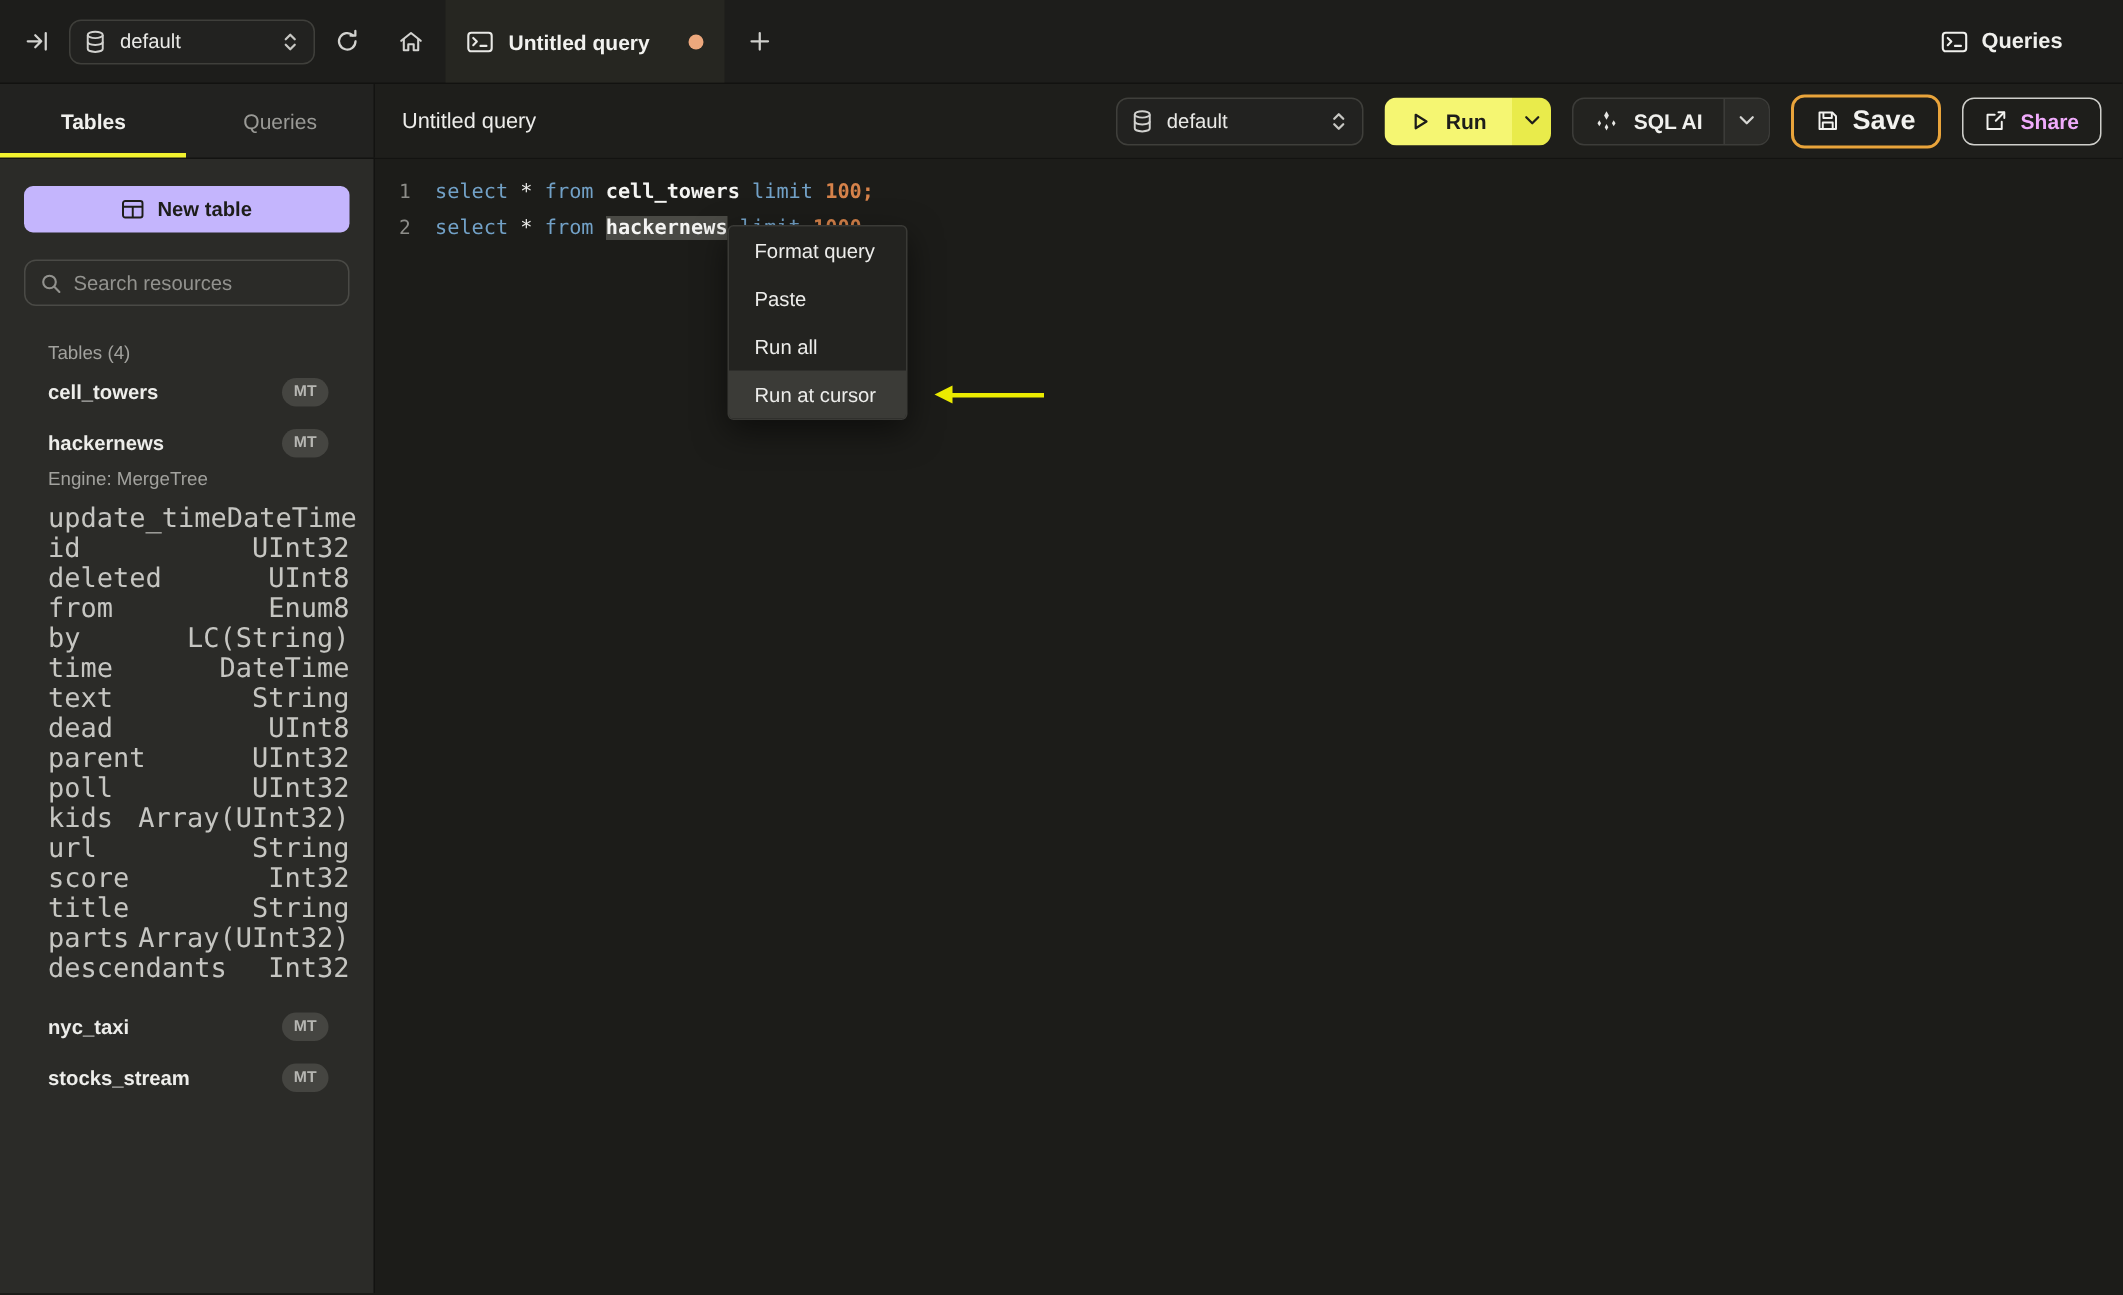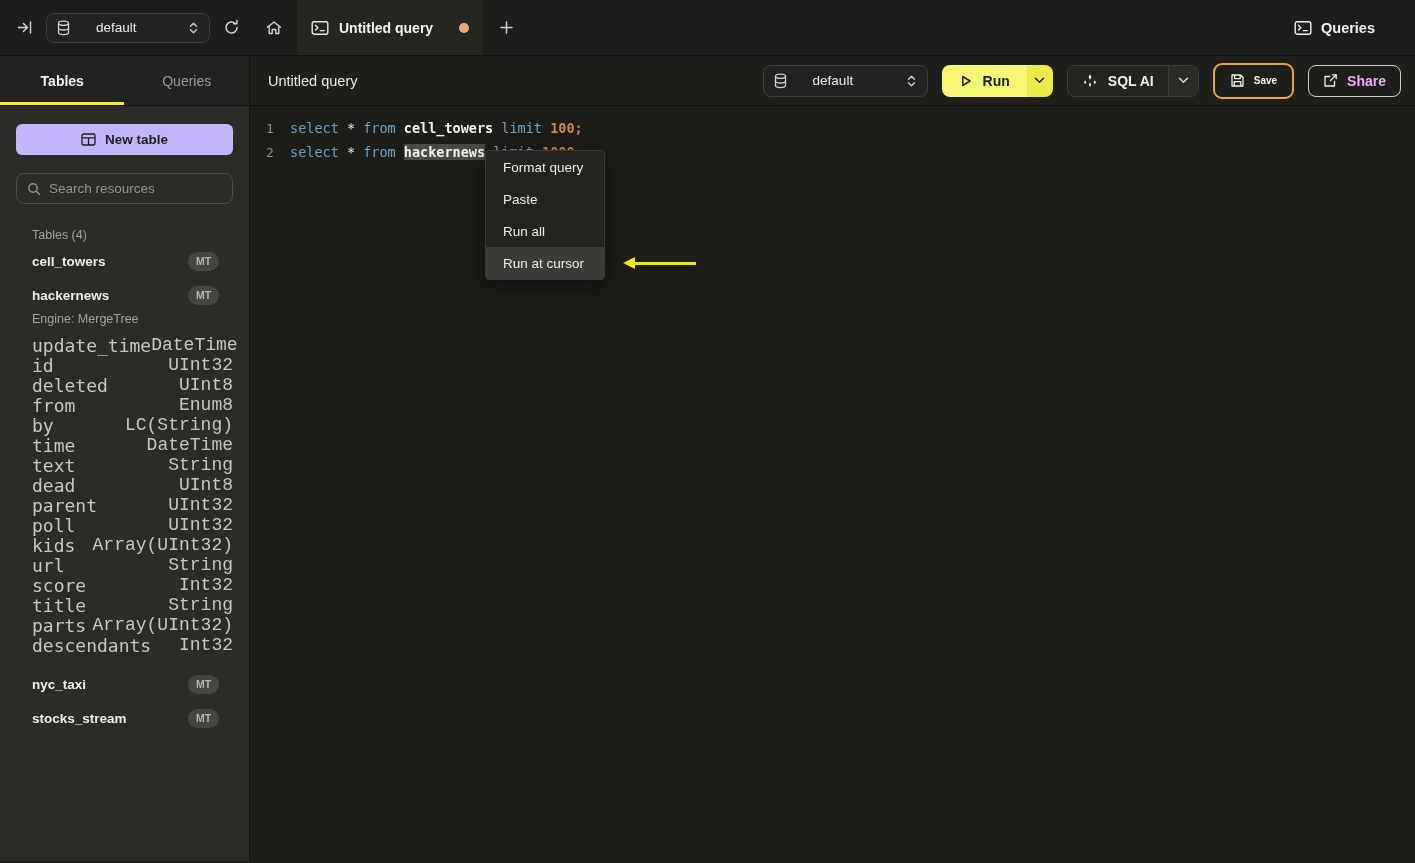--- a/index.html
+++ b/index.html
@@ -4,21 +4,21 @@
 <style>
   * { margin:0; padding:0; box-sizing:border-box; }
   html,body { width:1415px; height:863px; overflow:hidden; background:#1c1c19;
     font-family:"Liberation Sans", sans-serif; -webkit-font-smoothing:antialiased; }
 
   
   .topbar { height:56px; background:#1d1d1b; display:flex; align-items:stretch; border-bottom:1px solid #121210; }
   .topbar-left { width:250px; display:flex; align-items:center; padding:0 10px 0 16px; gap:13px; flex:none; }
   .icon-btn { display:flex; align-items:center; justify-content:center; color:#d2d2cf; cursor:pointer; background:none; border:none; }
   .db-select { flex:1; height:30px; border:1px solid #3f3f3b; background:#222220; border-radius:8px;
-    display:flex; align-items:center; gap:25px; padding:0 9px; color:#eaeae7; font-size:13.5px; cursor:pointer; }
+    display:flex; align-items:center; gap:9px; padding:0 9px; color:#eaeae7; font-size:13.5px; cursor:pointer; }
   .db-select .updown { margin-left:auto; color:#c7c7c3; }
   .tabstrip { display:flex; align-items:stretch; }
   .home-btn { width:47px; }
   .tab { width:186px; background:#262621; display:flex; align-items:center; gap:10px; padding:0 14px; cursor:pointer; }
   .tab-title { font-size:14px; font-weight:700; color:#f2f2ef; white-space:nowrap; }
   .dirty-dot { width:10px; height:10px; border-radius:50%; background:#eda87d; margin-left:auto; }
   .plus-btn { width:46px; color:#cfcfcc; }
   .topbar-right { margin-left:auto; display:flex; align-items:center; gap:9px; padding-right:40px;
     color:#f0f0ed; font-size:14.5px; font-weight:700; cursor:pointer; }
 
@@ -32,21 +32,21 @@
   .toolbar-title { font-size:14.5px; color:#ececea; }
   .toolbar-actions { margin-left:auto; display:flex; align-items:center; gap:14px; }
   .tb-select { width:165px; height:32px; flex:none; }
   .run-btn { display:flex; height:32px; border-radius:8px; overflow:hidden; cursor:pointer; }
   .run-main { background:#f5f672; color:#1d1d1a; display:flex; align-items:center; gap:10px; padding:0 17px; font-weight:700; font-size:14px; }
   .run-caret { width:26px; background:#e9eb4b; display:flex; align-items:center; justify-content:center; color:#1d1d1a; }
   .sqlai-btn { display:flex; height:32px; border:1px solid #3c3c39; border-radius:8px; overflow:hidden; background:#232320; cursor:pointer; }
   .sqlai-main { display:flex; align-items:center; gap:10px; padding:0 14px; color:#f0f0ed; font-weight:700; font-size:14px; }
   .sqlai-caret { width:30px; border-left:1px solid #3c3c39; background:#2b2b28; display:flex; align-items:center; justify-content:center; color:#d8d8d5; }
   .save-btn { height:36px; border:2px solid #e9a43b; border-radius:9px; background:#1e1e1b; color:#f2f2ef;
-    display:flex; align-items:center; gap:9px; padding:0 15px; font-weight:700; font-size:10px; cursor:pointer; }
+    display:flex; align-items:center; gap:9px; padding:0 15px; font-weight:700; font-size:18px; cursor:pointer; }
   .share-btn { height:32px; border:1px solid #cfcfcb; border-radius:8px; background:#1e1e1b; color:#f0abfc;
     display:flex; align-items:center; gap:9px; padding:0 14px; font-weight:700; font-size:14px; cursor:pointer; }
 
   
   .page-body { display:flex; height:756px; }
   .sidebar { width:250px; flex:none; background:#2b2b28; border-right:1px solid #131311; padding:18px 16px 0 16px; overflow:hidden; }
   .new-table-btn { width:100%; height:31px; background:#c4b5fd; border:none; border-radius:6px; color:#1d1d1a;
     font-weight:700; font-size:13.5px; display:flex; align-items:center; justify-content:center; gap:9px; cursor:pointer; }
   .search-box { margin-top:18px; height:31px; border:1px solid #4a4a46; border-radius:8px;
     display:flex; align-items:center; gap:8px; padding:0 10px; color:#92928e; }
@@ -55,21 +55,21 @@
   .search-box input::placeholder { color:#92928e; }
   .section-label { margin:24px 0 2px 16px; font-size:12.5px; color:#a2a29e; }
   .tbl-row { display:flex; align-items:center; height:34px; padding:0 14px 0 16px; cursor:pointer; }
   .tbl-name { font-size:13.5px; font-weight:700; color:#ededea; }
   .badge { margin-left:auto; width:31px; height:19px; border-radius:10px; background:#454541; color:#b6b6b2;
     font-size:10.5px; font-weight:700; display:flex; align-items:center; justify-content:center; }
   .engine-line { margin:0 0 9px 16px; font-size:12.5px; color:#a2a29e; }
   .cols { margin-bottom:12px; }
   .col-row { display:flex; align-items:center; height:20px; padding-left:16px;
     font-family:"DejaVu Sans Mono", monospace; font-size:18px; color:#c6c6c2; }
-  .col-type { margin-left:auto;font-family:Liberation Mono, monospace; }
+  .col-type { margin-left:auto; }
 
   
   .editor { flex:1; position:relative; background:#1c1c19; padding-top:10px; }
   .code-line { display:flex; align-items:center; height:24px; font-family:"DejaVu Sans Mono", monospace; font-size:13.5px; }
   .line-no { width:40px; text-align:center; color:#8d8d89; font-size:13px; flex:none; }
   .code-text { white-space:pre; }
   .tok { white-space:pre; }
   .tok-keyword { color:#72a1c7; }
   .tok-plain { color:#ececea; }
   .tok-identifier { color:#f4f4f2; font-weight:700; }

